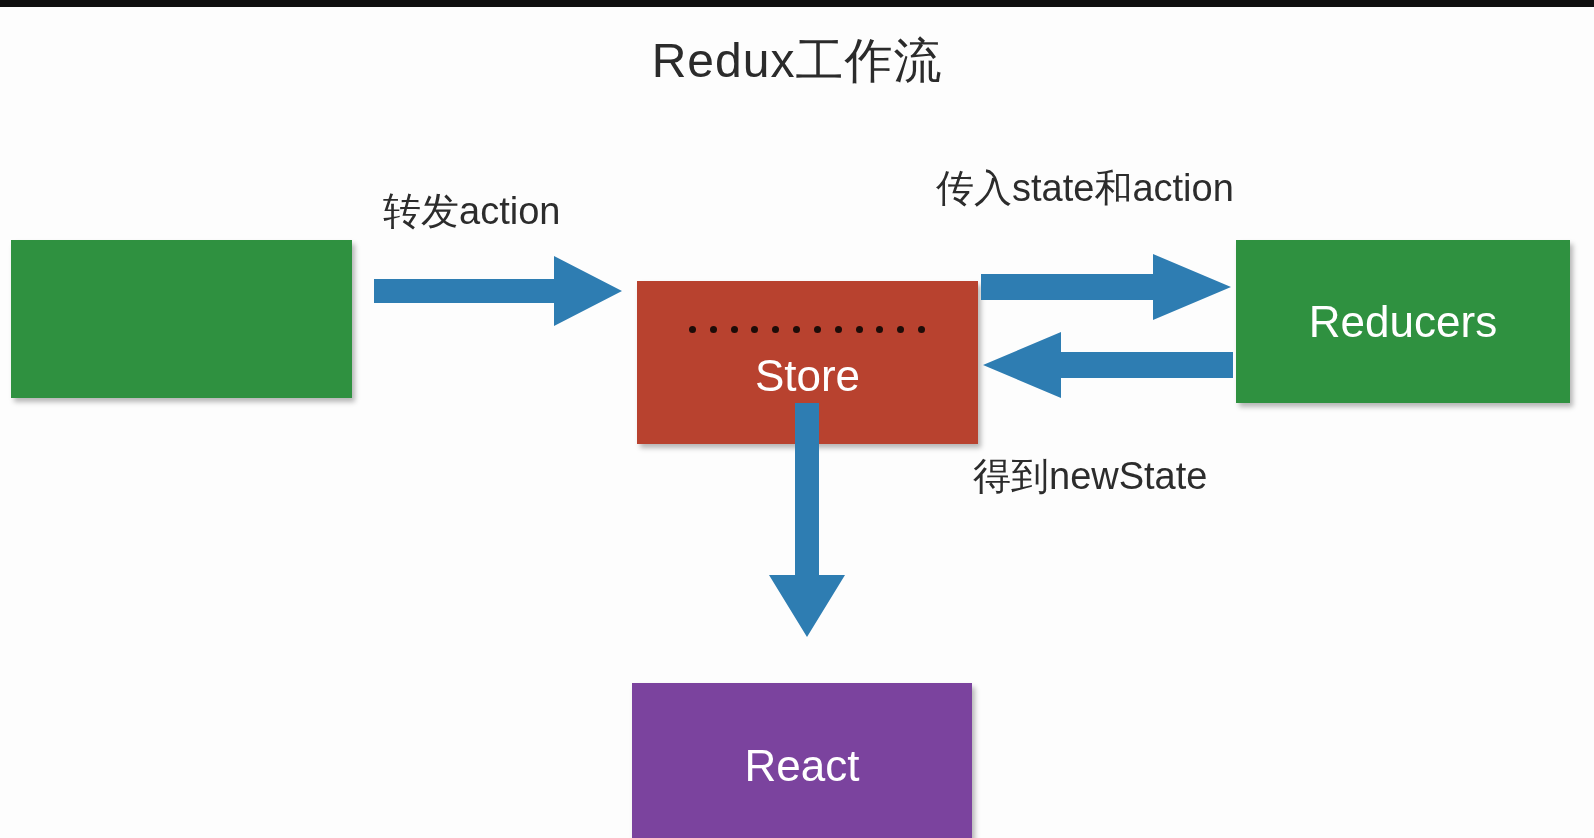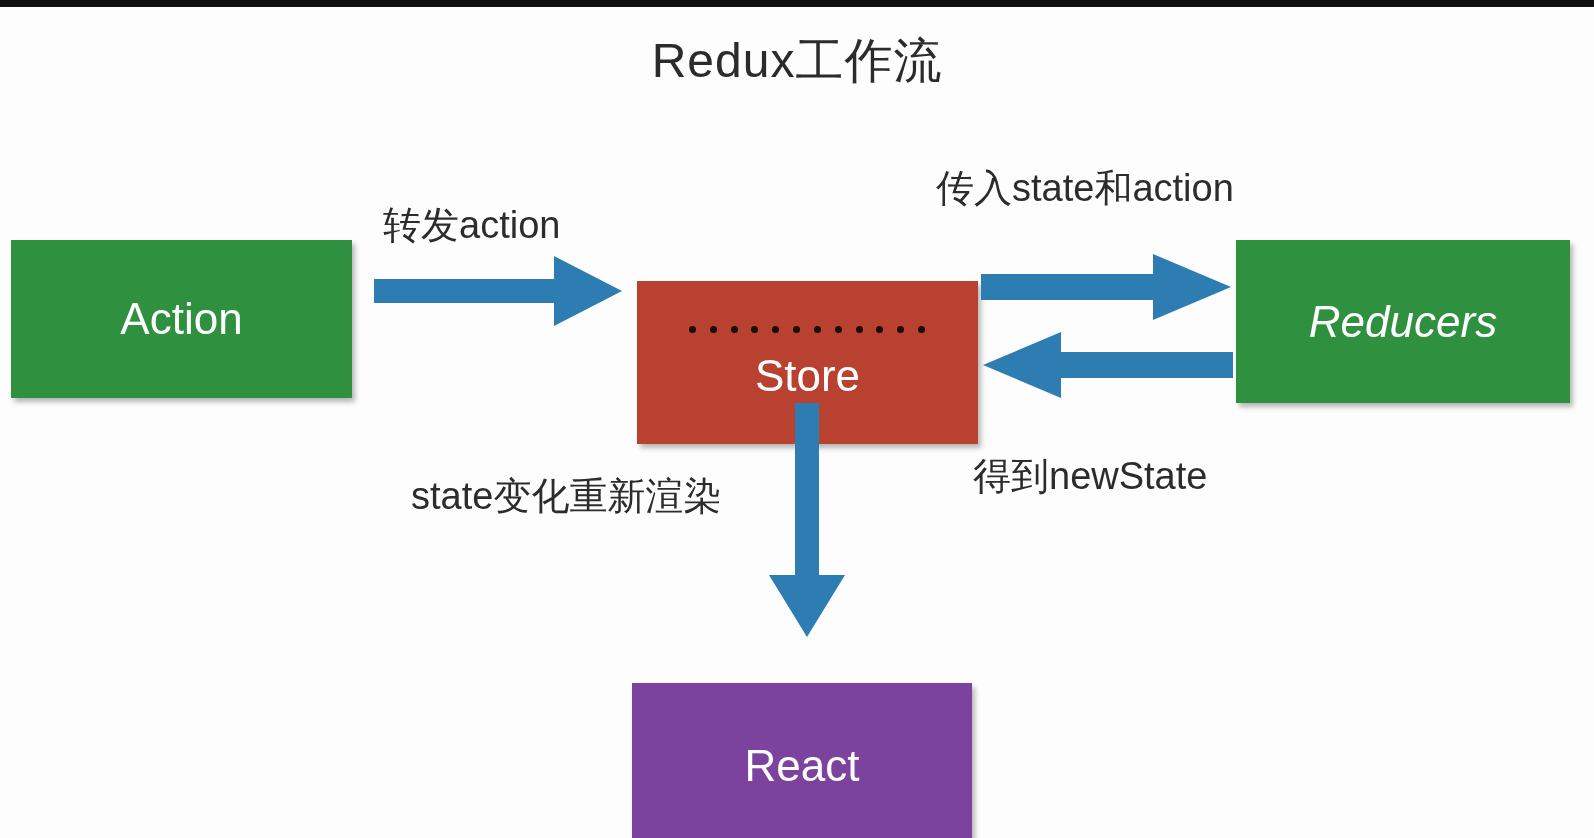--- a/index.html
+++ b/index.html
@@ -46,21 +46,21 @@
     line-height: 56px;
     font-weight: 400;
     box-shadow: 3px 4px 5px rgba(0,0,0,0.28);
   }
   .node-green { background: #2f9140; }
   .node-red   { background: #b8422f; margin-top: 41px; }
   .node-purple{ background: #7b439e; margin-top: 33px; }
 
   #node-action-creators { left: 11px;   top: 240px; width: 341px; height: 158px; }
   #node-store           { left: 637px;  top: 240px; width: 341px; height: 163px; }
-  #node-reducers        { left: 1236px; top: 240px; width: 334px; height: 163px; font-style: italic; }
+  #node-reducers        { left: 1236px; top: 240px; width: 334px; height: 163px; }
   #node-react           { left: 632px;  top: 650px; width: 340px; height: 166px; }
 
   #node-store .store-label { margin-top: 26px; }
 
   .store-dots {
     position: absolute;
     left: 52px;
     top: 42px;
     width: 236px;
     height: 12px;
@@ -75,21 +75,21 @@
     background: #1d0c08;
   }
 
   .label {
     position: absolute;
     color: #2c2c2c;
     font-size: 38px;
     line-height: 46px;
     white-space: nowrap;
   }
-  #label-dispatch   { left: 383px;  top: 202px; }
+  #label-dispatch   { left: 383px;  top: 188px; }
   #label-pass-state { left: 936px;  top: 165px; }
   #label-new-state  { left: 973px;  top: 428px; margin-top: 25px; }
   #label-rerender   { left: 411px;  top: 473px; }
 
   .arrow { position: absolute; }
   .arrow svg { display: block; overflow: visible; }
 
   #arrow-dispatch   { left: 374px; top: 252px; }
   #arrow-to-reducer { left: 981px; top: 252px; }
   #arrow-to-store   { left: 981px; top: 330px; }
@@ -99,21 +99,20 @@
 <body>
 
 <div id="canvas">
 
   <div class="topbar"></div>
 
   <div class="title">Redux工作流</div>
 
   <div class="node node-green" id="node-action-creators">
     <div>
-      <div>Action</div>
     </div>
   </div>
 
   <div class="node node-red" id="node-store">
     <div class="store-dots" id="store-dots">
         <i></i>
         <i></i>
         <i></i>
         <i></i>
         <i></i>
@@ -134,21 +133,20 @@
 
   <div class="node node-purple" id="node-react">
     <div>
       <div>React</div>
     </div>
   </div>
 
   <div class="label" id="label-dispatch">转发action</div>
   <div class="label" id="label-pass-state">传入state和action</div>
   <div class="label" id="label-new-state">得到newState</div>
-  <div class="label" id="label-rerender">state变化重新渲染</div>
 
   <div class="arrow" id="arrow-dispatch">
     <svg width="250" height="78" viewBox="0 0 250 78">
       <g filter="">
         <path d="M0 27 L180 27 L180 4 L248 39 L180 74 L180 51 L0 51 Z" fill="#2e7db2"></path>
       </g>
     </svg>
   </div>
 
   <div class="arrow" id="arrow-to-reducer">

